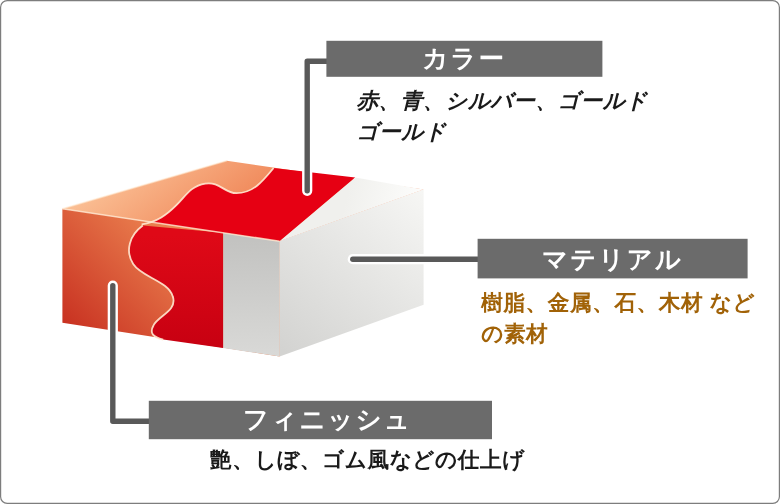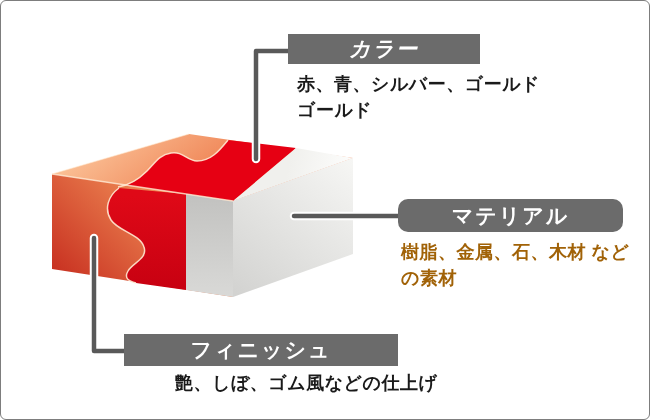--- a/index.html
+++ b/index.html
@@ -22,21 +22,21 @@
     z-index:3;
   }
   .callout-desc{
     position:absolute;
     color:#1a1a1a;
     font-size:18px;font-weight:600;line-height:26px;
     letter-spacing:0.5px;
     white-space:nowrap;
     z-index:3;
   }
-  #label-color{left:287px;top:33px;width:192px;height:30px;font-style:italic;}
+  #label-color{left:271px;top:33px;width:230px;height:30px;}
   #desc-color{left:296px;top:70px;}
   #label-material{left:397px;top:198px;width:225px;height:33px;}
   #desc-material{left:400px;top:238px;}
   #label-finish{left:123px;top:333px;width:274px;height:32px;}
   #desc-finish{left:129px;top:369px;}
 </style>
 </head>
 <body>
 
 <div class="frame" style="border-color: rgb(125, 125, 125); background-color: rgb(255, 255, 255);">
@@ -99,29 +99,29 @@
     <polyline points="287,50 255,50 255,158" fill="none" stroke-width="8.5" stroke-linecap="round" stroke-linejoin="round" stroke="#ffffff"></polyline>
     <polyline points="397,215 293,215" fill="none" stroke-width="8.5" stroke-linecap="round" stroke-linejoin="round" stroke="#ffffff"></polyline>
     <polyline points="123,350 93,350 93,237" fill="none" stroke-width="8.5" stroke-linecap="round" stroke-linejoin="round" stroke="#ffffff"></polyline>
 
     <polyline points="287,50 255,50 255,158" fill="none" stroke-width="4.5" stroke-linecap="round" stroke-linejoin="round" stroke="#595959"></polyline>
     <polyline points="397,215 293,215" fill="none" stroke-width="4.5" stroke-linecap="round" stroke-linejoin="round" stroke="#595959"></polyline>
     <polyline points="123,350 93,350 93,237" fill="none" stroke-width="4.5" stroke-linecap="round" stroke-linejoin="round" stroke="#595959"></polyline>
   </svg>
 
   <div class="callout-label" id="label-color" style="background-color: rgb(107, 107, 107); color: rgb(255, 255, 255);">カラー</div>
-  <div class="callout-desc" id="desc-color" style="color: rgb(26, 26, 26);">
+  <div class="callout-desc" id="desc-color" style="color: rgb(26, 26, 26); font-style: italic;">
     <div>赤、青、シルバー、ゴールド</div>
     <div>ゴールド</div>
   </div>
 
-  <div class="callout-label" id="label-material" style="background-color: rgb(107, 107, 107); color: rgb(255, 255, 255); border-radius: 10px;">マテリアル</div>
+  <div class="callout-label" id="label-material" style="background-color: rgb(107, 107, 107); color: rgb(255, 255, 255);">マテリアル</div>
   <div class="callout-desc" id="desc-material" style="color: #a16207;">
     <div>樹脂、金属、石、木材 など</div>
     <div>の素材</div>
   </div>
 
-  <div class="callout-label" id="label-finish" style="background-color: rgb(107, 107, 107); color: rgb(255, 255, 255);">フィニッシュ</div>
+  <div class="callout-label" id="label-finish" style="background-color: rgb(107, 107, 107); color: rgb(255, 255, 255); padding-left: 12px;">フィニッシュ</div>
   <div class="callout-desc" id="desc-finish" style="color: rgb(26, 26, 26); margin-left: 45px;">
     <div>艶、しぼ、ゴム風などの仕上げ</div>
   </div>
 
 </div>
 
 </body></html>

